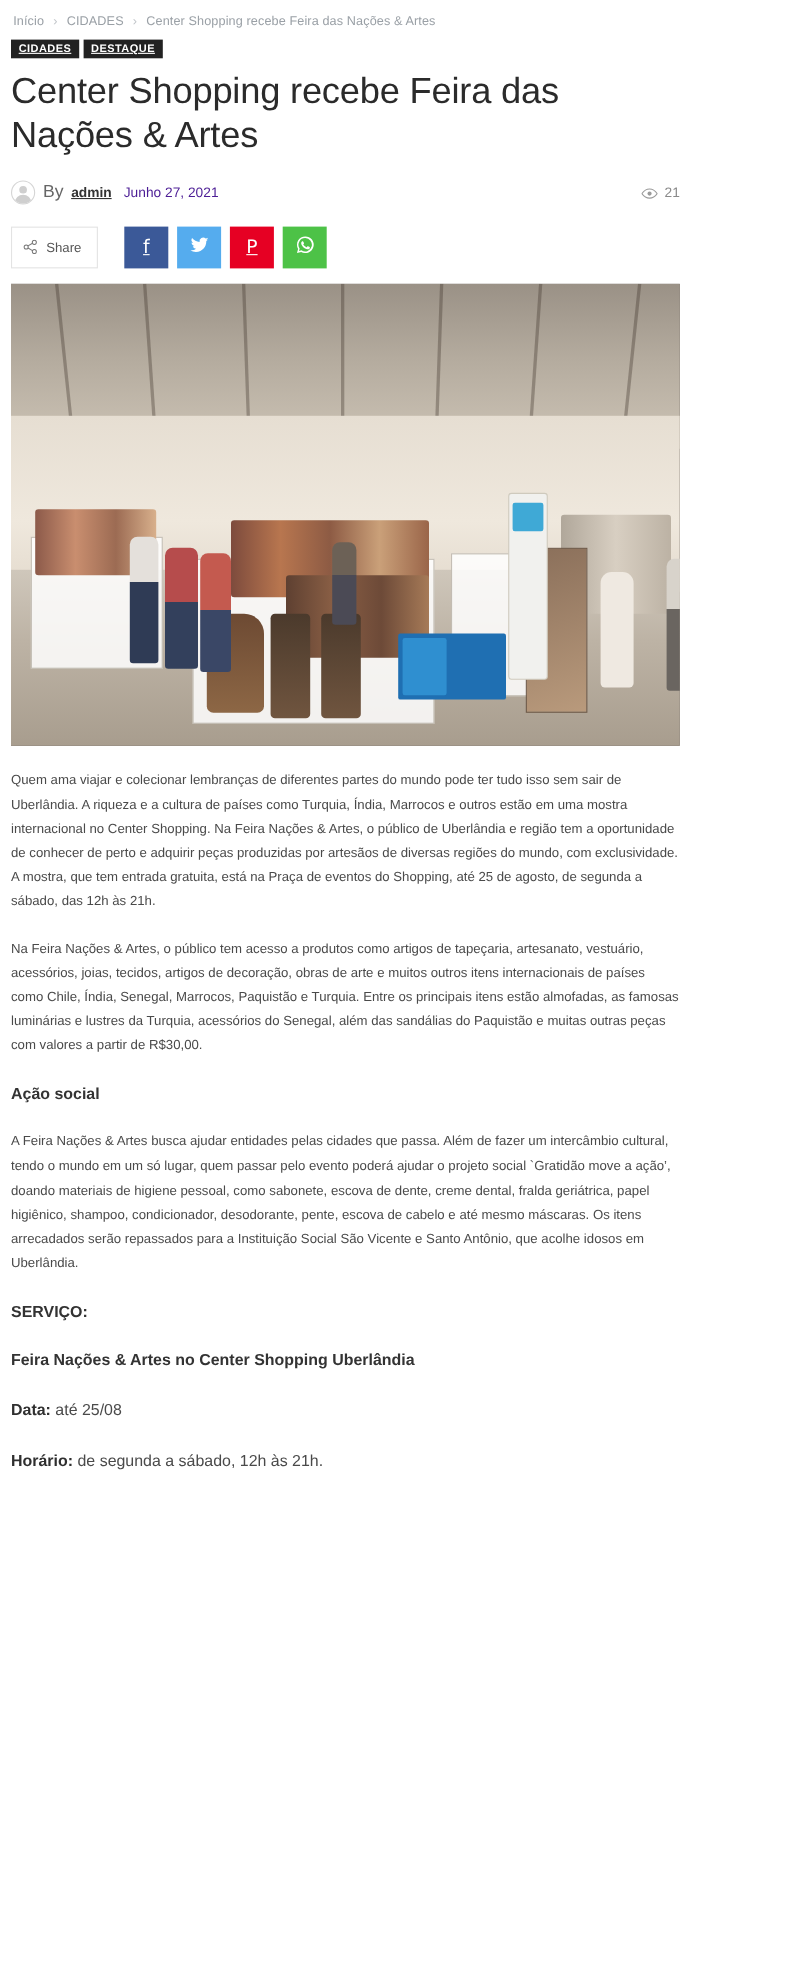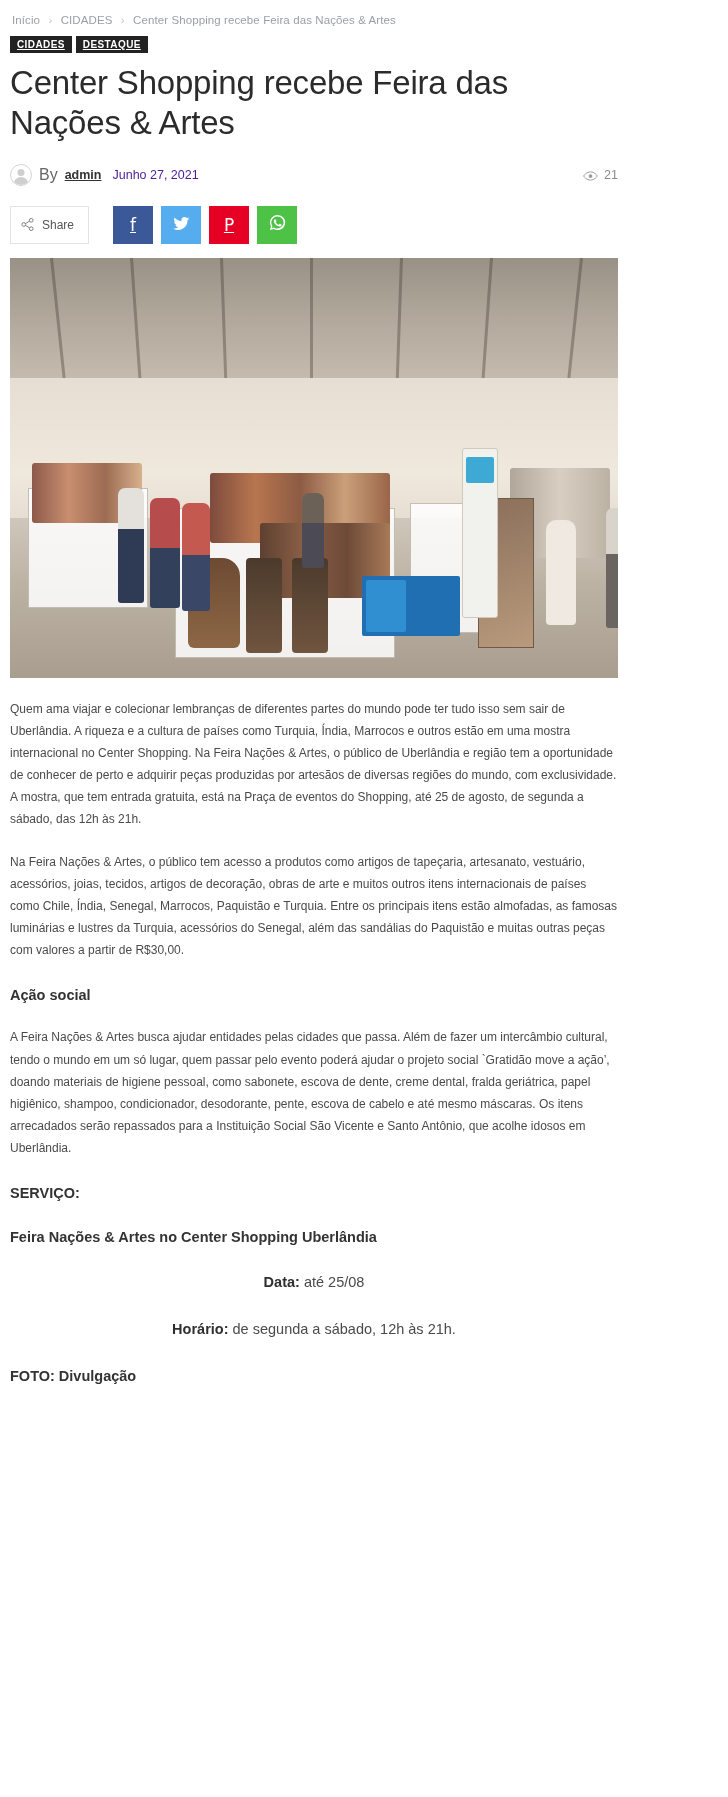--- a/index.html
+++ b/index.html
@@ -201,21 +201,20 @@
     font-weight: bold;
     color: #333333;
     margin: 0 0 18px 0;
     line-height: 1.85;
   }
   .svc-line {
     font-size: 14.5px;
     line-height: 1.85;
     color: #4a4a4a;
     margin: 0 0 20px 0;
-    text-align: center;
   }
   .svc-line b { color: #2f2f2f; }
 
   
   .tags {
     display: flex;
     align-items: center;
     gap: 6px;
     margin-top: 26px;
     padding-bottom: 18px;
@@ -364,16 +363,15 @@
   <p class="subhead">SERVIÇO:</p>
   <p class="subhead">Feira Nações &amp; Artes no Center Shopping Uberlândia</p>
 
   <p class="svc-line">
     <b>Data:</b><span> até 25/08</span>
   </p>
   <p class="svc-line">
     <b>Horário:</b><span> de segunda a sábado, 12h às 21h.</span>
   </p>
 
-  <p class="subhead">FOTO: Divulgação</p>
 
 
 </div>
 
 </body></html>

